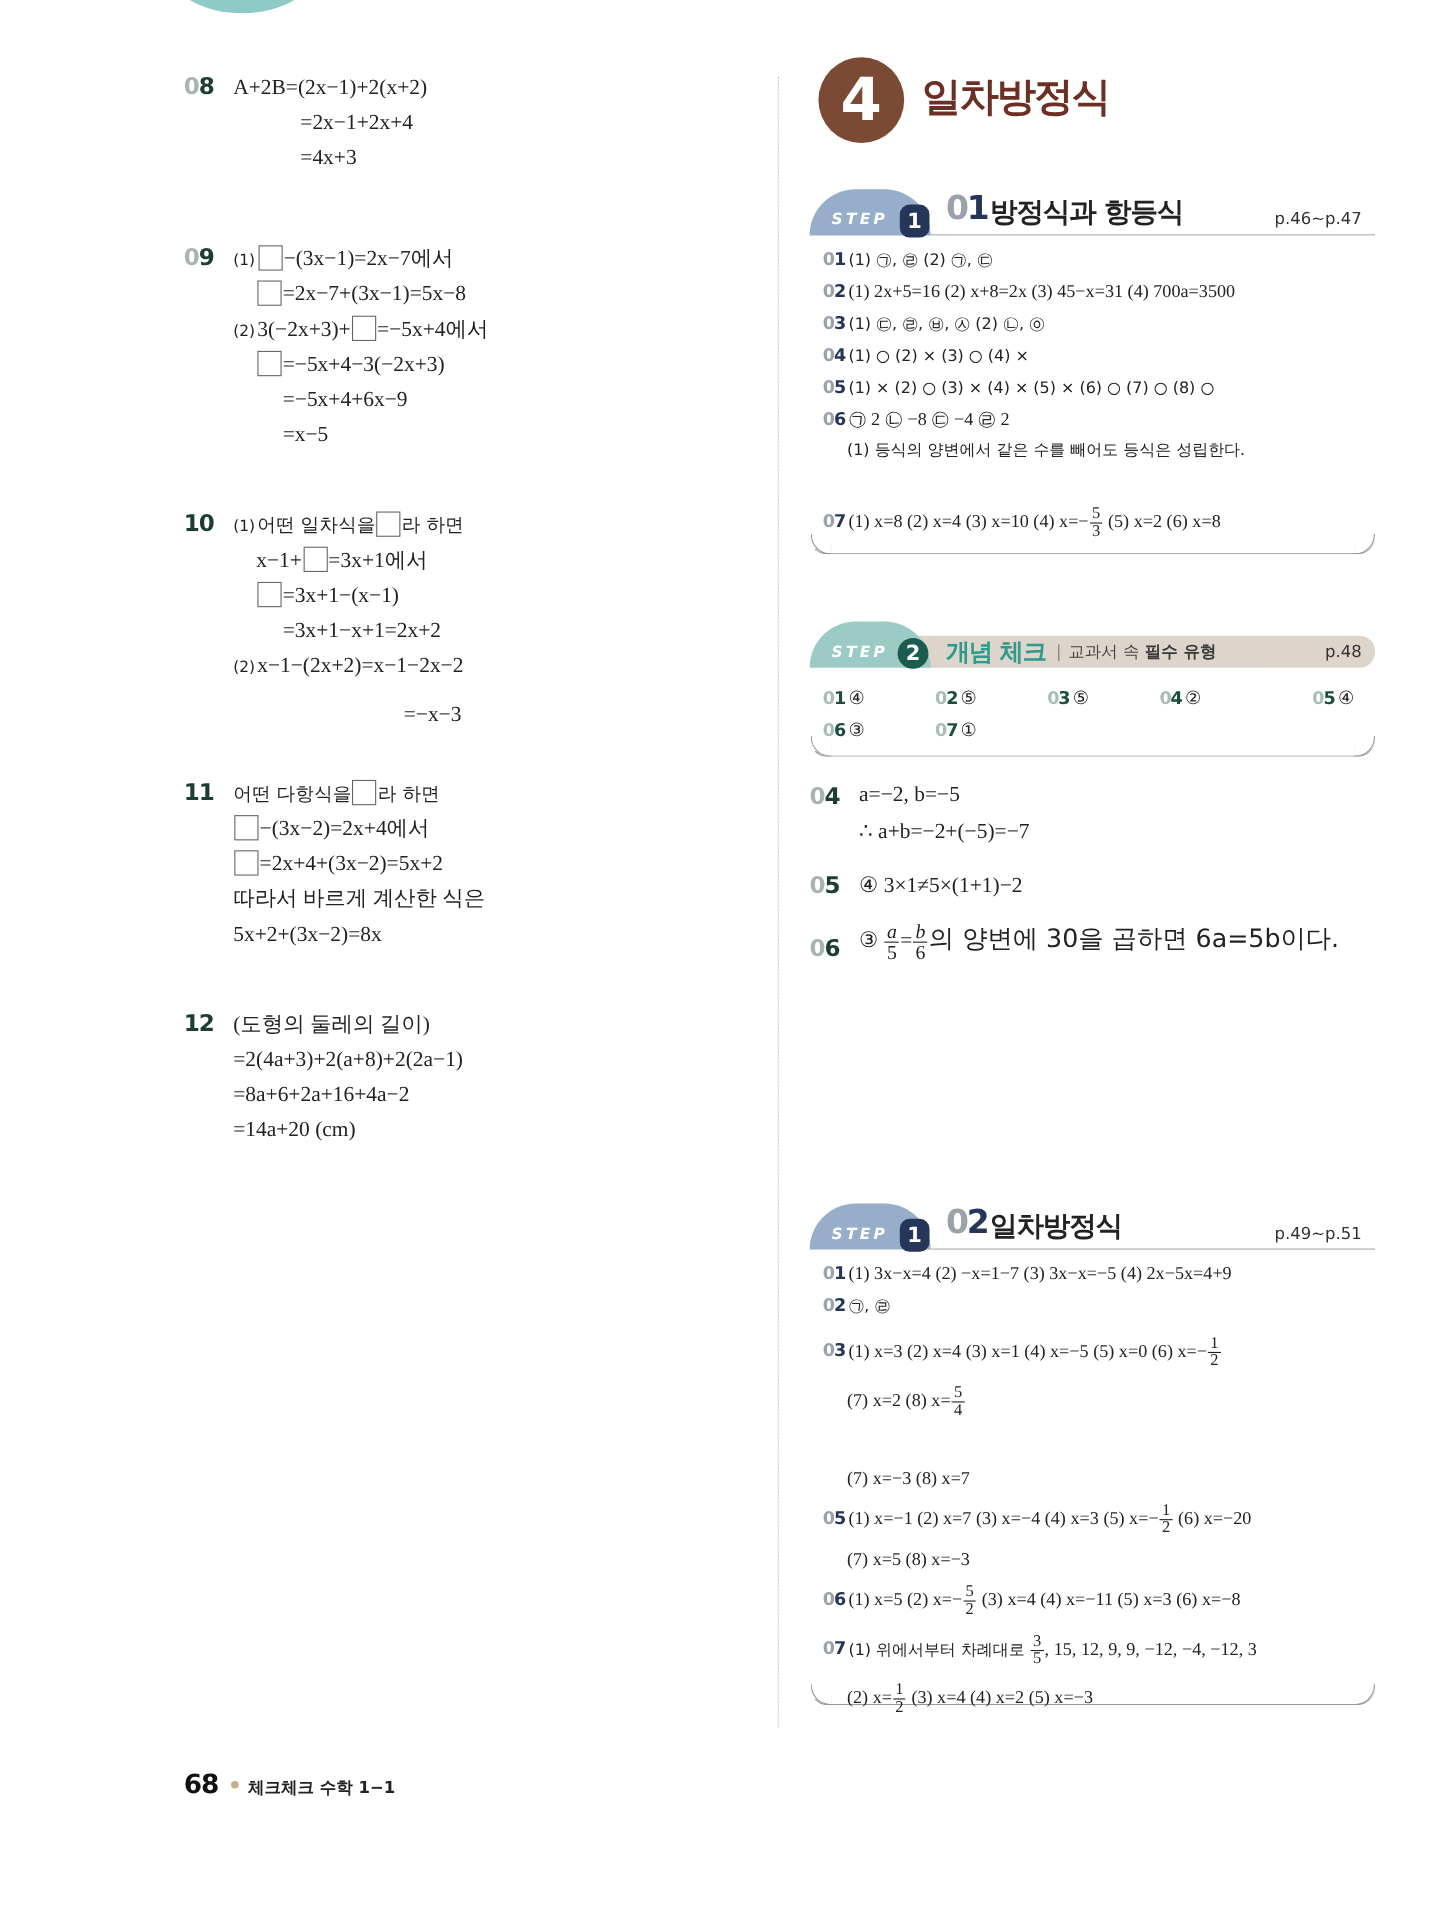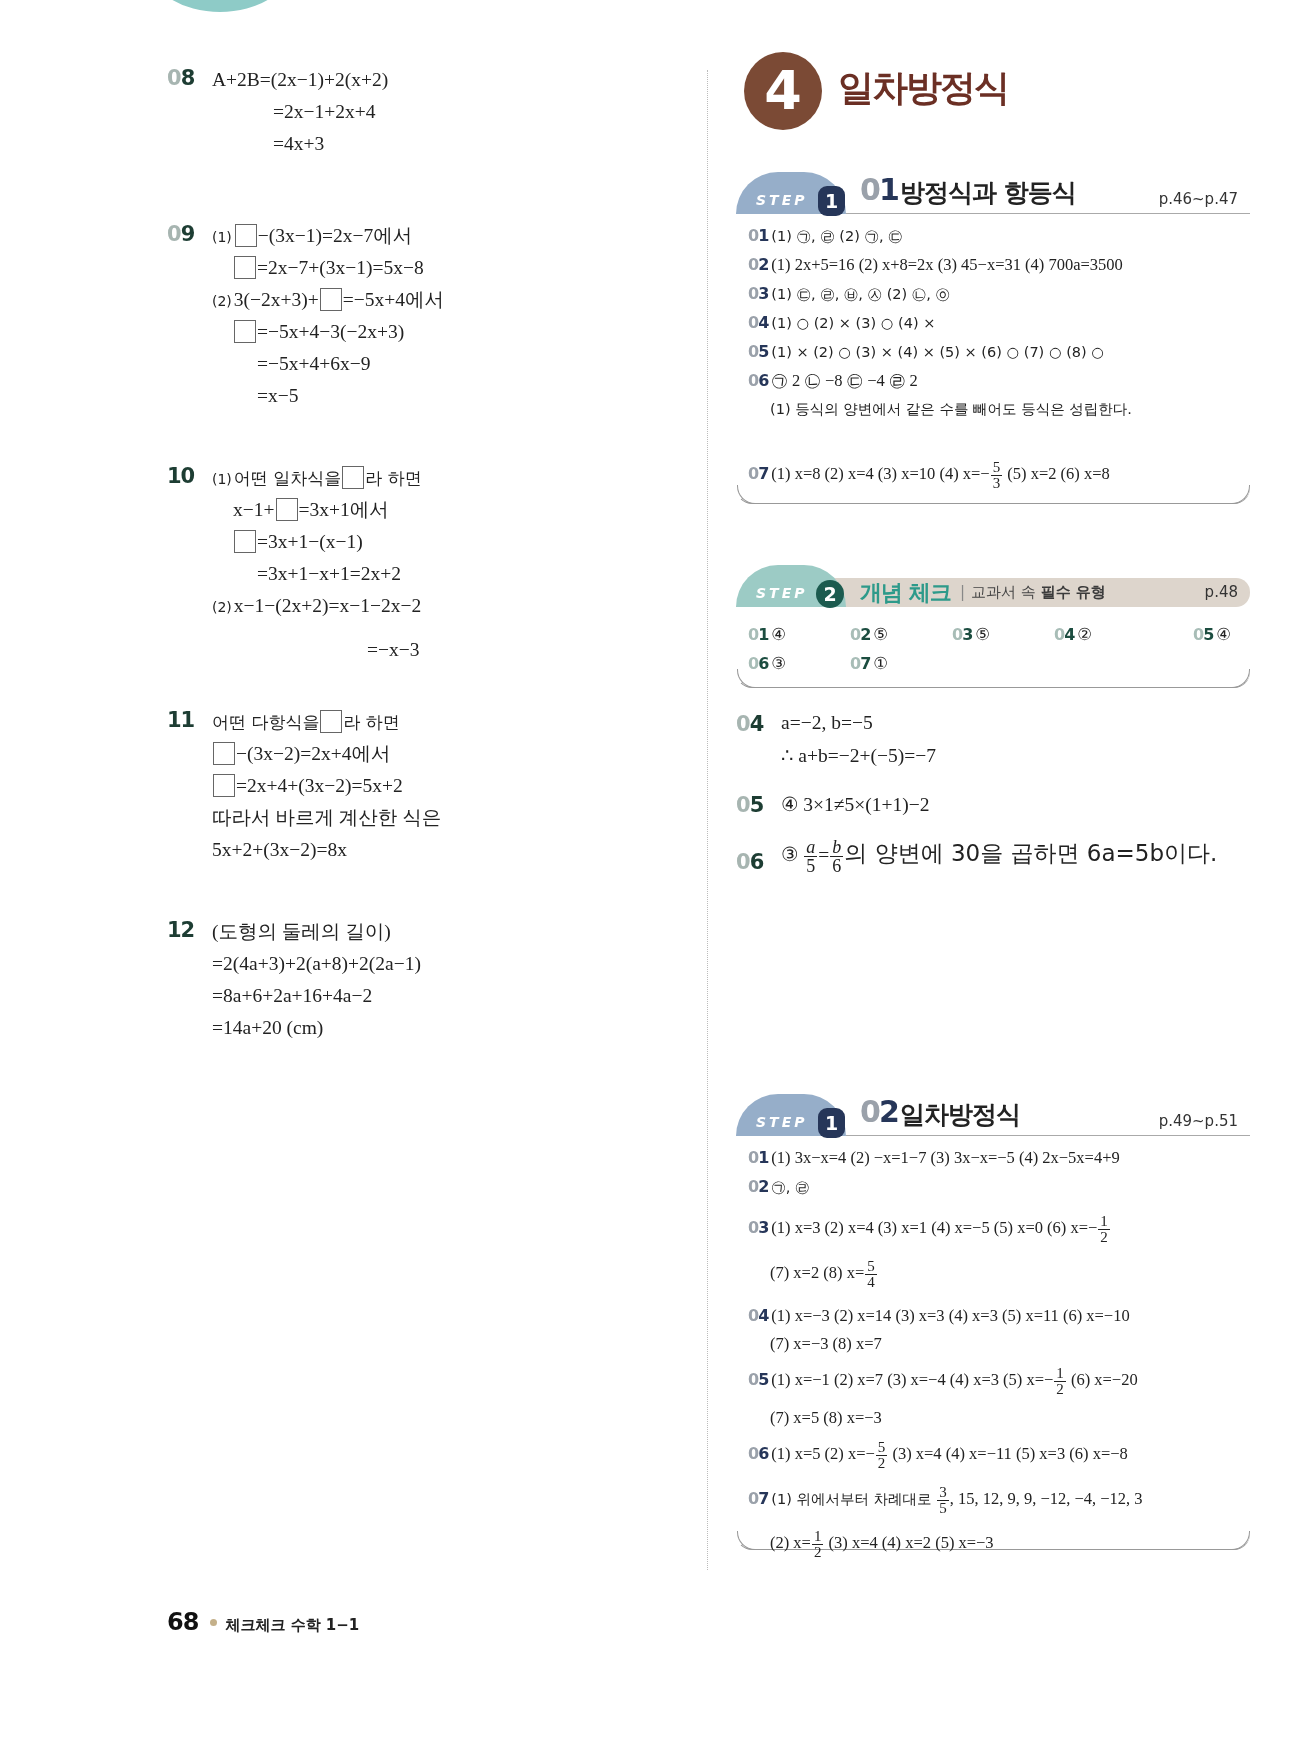--- a/index.html
+++ b/index.html
@@ -196,21 +196,20 @@
   <div class="sec-head-line"></div>
   <div class="sec-num"><span class="z">0</span><span>2</span></div>
   <div class="sec-title">일차방정식</div>
   <div class="sec-pages">p.49~p.51</div>
   <div class="sec-box" style="top:42px;height:414px;"></div>
 
   <div class="ans" style="top:52px;"><span class="an"><span class="z">0</span><span>1</span></span><span>(1) 3x−x=4  (2) −x=1−7  (3) 3x−x=−5  (4) 2x−5x=4+9</span></div>
   <div class="ans" style="top:81px;"><span class="an"><span class="z">0</span><span>2</span></span><span class="k">㉠, ㉣</span></div>
   <div class="ans" style="top:120px;"><span class="an"><span class="z">0</span><span>3</span></span><span>(1) x=3  (2) x=4  (3) x=1  (4) x=−5  (5) x=0  (6) x=−</span><span class="frac"><span class="n">1</span><span class="d">2</span></span></div>
   <div class="ans" style="top:165px;left:34px;"><span>(7) x=2  (8) x=</span><span class="frac"><span class="n">5</span><span class="d">4</span></span></div>
-  <div class="ans" style="top:210px;"><span class="an"><span class="z">0</span><span>4</span></span><span>(1) x=−3  (2) x=14  (3) x=3  (4) x=3  (5) x=11  (6) x=−10</span></div>
   <div class="ans" style="top:238px;left:34px;"><span>(7) x=−3  (8) x=7</span></div>
   <div class="ans" style="top:272px;"><span class="an"><span class="z">0</span><span>5</span></span><span>(1) x=−1  (2) x=7  (3) x=−4  (4) x=3  (5) x=−</span><span class="frac"><span class="n">1</span><span class="d">2</span></span><span>  (6) x=−20</span></div>
   <div class="ans" style="top:312px;left:34px;"><span>(7) x=5  (8) x=−3</span></div>
   <div class="ans" style="top:346px;"><span class="an"><span class="z">0</span><span>6</span></span><span>(1) x=5  (2) x=−</span><span class="frac"><span class="n">5</span><span class="d">2</span></span><span>  (3) x=4  (4) x=−11  (5) x=3  (6) x=−8</span></div>
   <div class="ans" style="top:391px;"><span class="an"><span class="z">0</span><span>7</span></span><span class="k">(1) 위에서부터 차례대로 </span><span class="frac"><span class="n">3</span><span class="d">5</span></span><span>, 15, 12, 9, 9, −12, −4, −12, 3</span></div>
   <div class="ans" style="top:435px;left:34px;"><span>(2) x=</span><span class="frac"><span class="n">1</span><span class="d">2</span></span><span>  (3) x=4  (4) x=2  (5) x=−3</span></div>
 </div>
 
 <div class="footer">
   <span class="pg">68</span><span class="dot"></span><span class="book">체크체크 수학 1−1</span>

